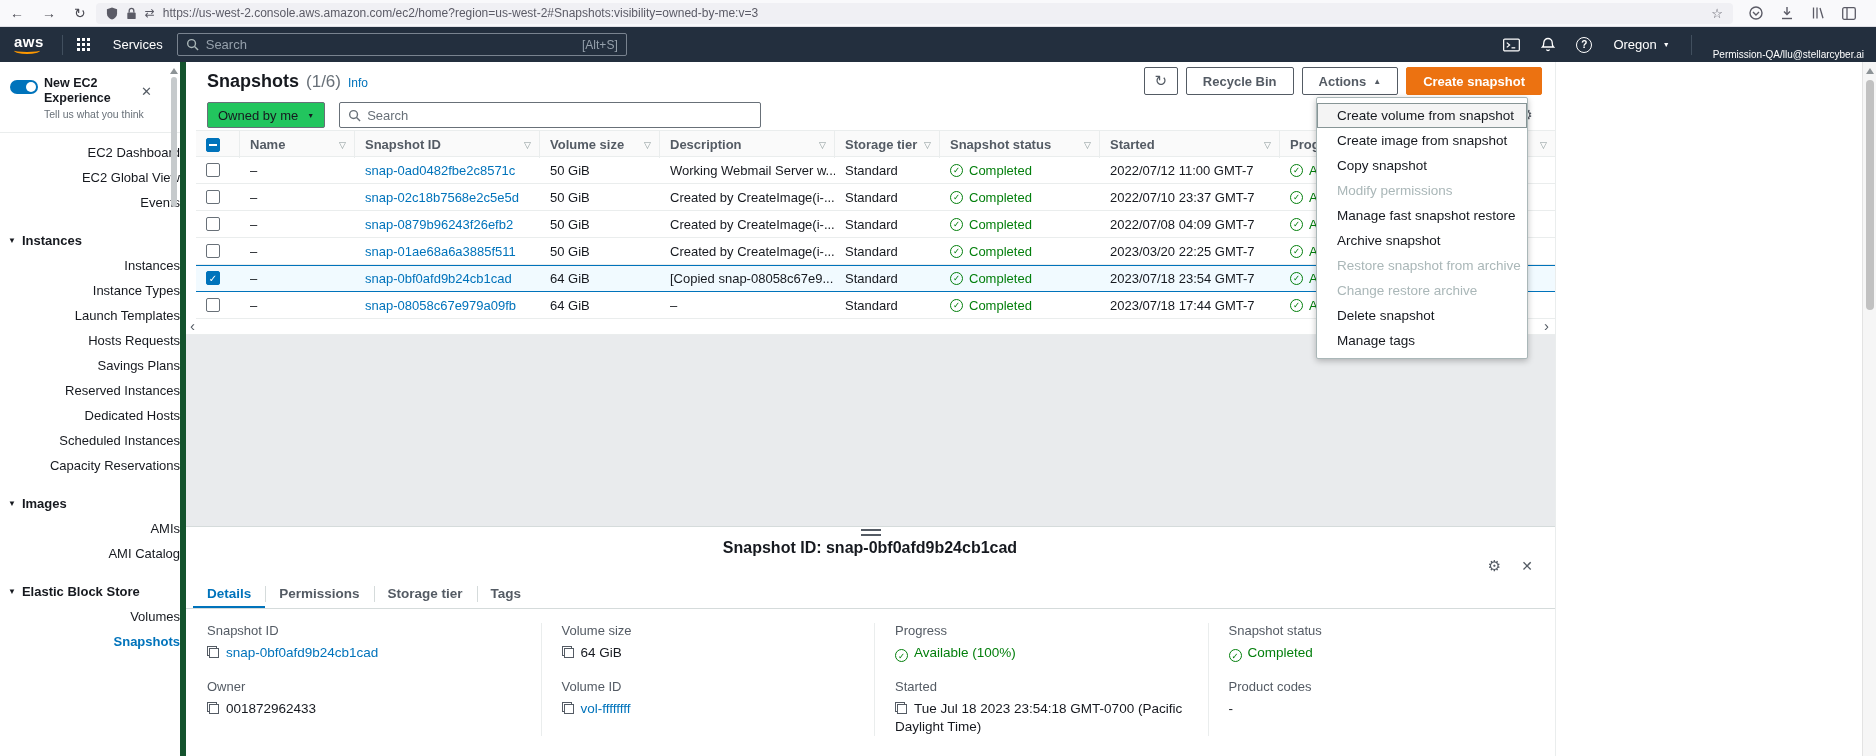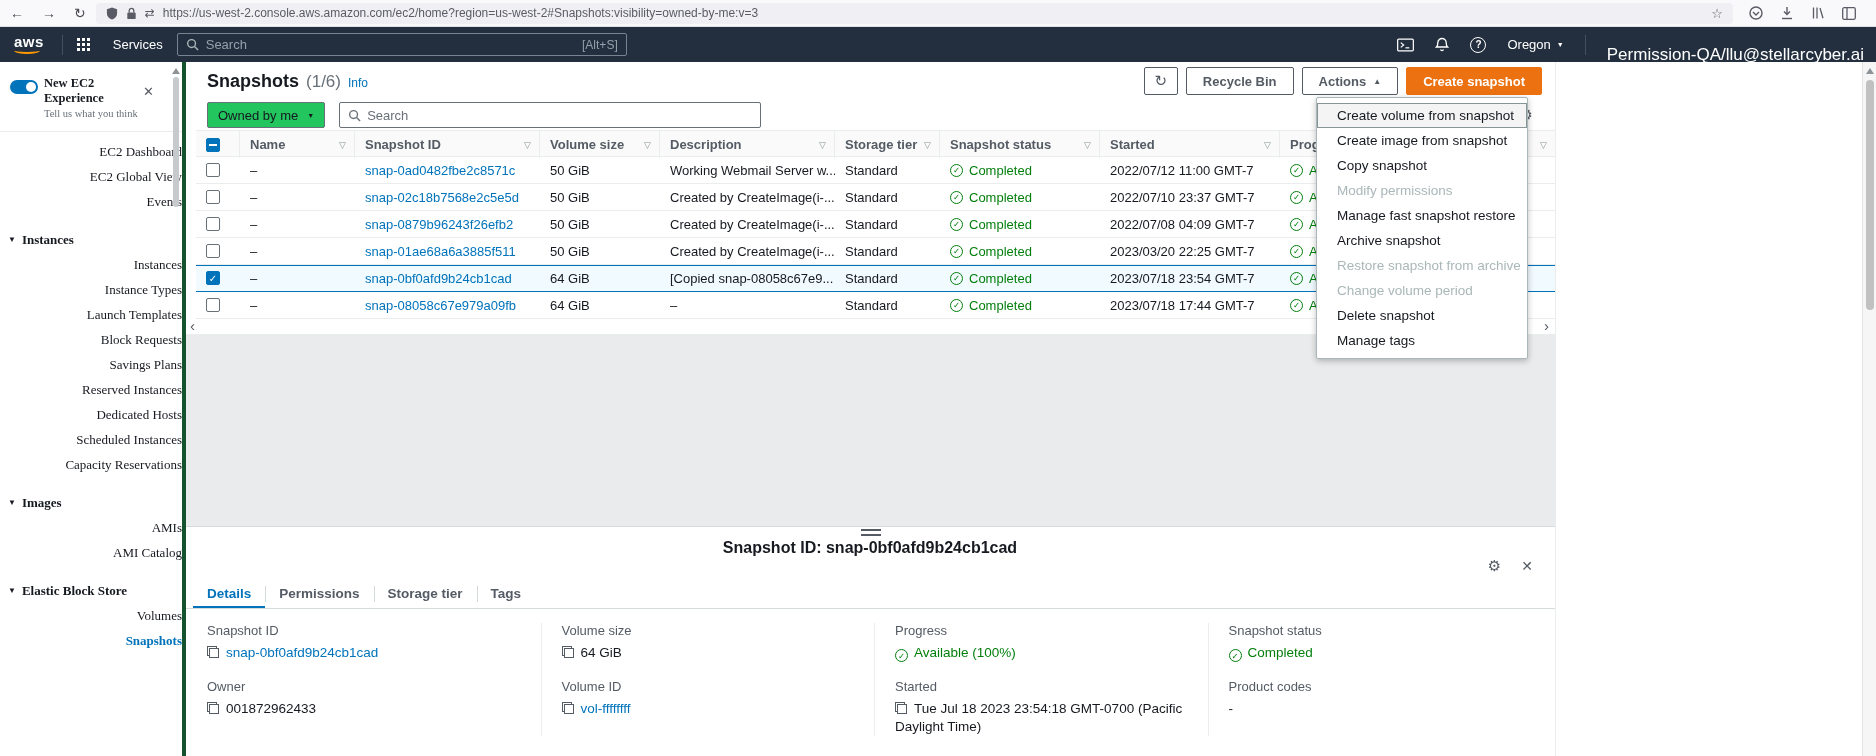--- a/index.html
+++ b/index.html
@@ -25,27 +25,27 @@
   .nav-divider { width:1px; height:20px; background:#414f5e; }
   .services { display:flex; align-items:center; gap:23px; color:#fff; font-size:13px; }
   .nav-search { width:450px; height:23px; border:1px solid #79838f; border-radius:2px; display:flex; align-items:center; gap:7px; padding:0 8px; background:#232f3e; }
   .nav-search input { flex:1; background:transparent; border:none; outline:none; color:#d5dbdb; font-size:13px; font-family:inherit; }
   .nav-search input::placeholder { color:#95a0ab; }
   .nav-shortcut { color:#95a0ab; font-size:12px; }
   .nav-right { margin-left:auto; display:flex; align-items:center; gap:21px; color:#fff; }
   .help-circle { width:16px; height:16px; border:1.3px solid #fff; border-radius:50%; display:inline-flex; align-items:center; justify-content:center; font-size:10px; font-weight:700; }
   .region { display:flex; align-items:center; gap:6px; font-size:13px; }
   .caret-down-sm { font-size:7px; }
-  .account { font-size:17px; max-width:470px; white-space:nowrap; overflow:hidden;margin-top:20px; }
+  .account { font-size:10px; max-width:470px; white-space:nowrap; overflow:hidden;margin-top:20px; }
 
   
   .body-row { flex:1; display:flex; min-height:0; background:#fff; }
 
   
-  .sidebar { width:186px; flex:0 0 186px; background:#fff; border-right:4px solid #14532d; position:relative; overflow:hidden;font-family:Liberation Serif, serif; }
+  .sidebar { width:186px; flex:0 0 186px; background:#fff; border-right:6px solid #14532d; position:relative; overflow:hidden; }
   .exp { padding:14px 34px 12px 10px; position:relative; }
   .toggle { position:absolute; left:10px; top:18px; width:28px; height:14px; background:#0073bb; border-radius:8px; }
   .toggle::after { content:""; position:absolute; right:2px; top:2px; width:10px; height:10px; background:#fff; border-radius:50%; }
   .exp-text { margin-left:34px; }
   .exp-title { font-weight:700; font-size:12.5px; line-height:15px; }
   .exp-sub { font-size:10.5px; color:#687078; margin-top:2px; }
   .exp-close { position:absolute; right:28px; top:22px; color:#545b64; font-size:13px; }
   .side-nav { border-top:1px solid #eaeded; padding-top:7px; }
   .s-link { height:25px; line-height:25px; padding-left:18px; font-size:13px; color:#16191f; white-space:nowrap;text-align:right; }
   .s-link.active { color:#0073bb; font-weight:700; }
@@ -272,21 +272,21 @@
         <div class="s-link">EC2 Global View</div>
         <div class="s-link">Events</div>
 
         <div class="s-head">
           <span class="tri">▼</span>
           <span>Instances</span>
         </div>
         <div class="s-link">Instances</div>
         <div class="s-link">Instance Types</div>
         <div class="s-link">Launch Templates</div>
-        <div class="s-link">Block Requests</div>
+        <div class="s-link">Hosts Requests</div>
         <div class="s-link">Savings Plans</div>
         <div class="s-link">Reserved Instances</div>
         <div class="s-link">Dedicated Hosts</div>
         <div class="s-link">Scheduled Instances</div>
         <div class="s-link">Capacity Reservations</div>
 
         <div class="s-head">
           <span class="tri">▼</span>
           <span>Images</span>
         </div>
@@ -581,21 +581,21 @@
       </div>
 
       <div class="actions-menu">
         <div class="mi highlighted">Create volume from snapshot</div>
         <div class="mi">Create image from snapshot</div>
         <div class="mi">Copy snapshot</div>
         <div class="mi disabled">Modify permissions</div>
         <div class="mi">Manage fast snapshot restore</div>
         <div class="mi">Archive snapshot</div>
         <div class="mi disabled">Restore snapshot from archive</div>
-        <div class="mi disabled">Change volume period</div>
+        <div class="mi disabled">Change restore archive</div>
         <div class="mi">Delete snapshot</div>
         <div class="mi">Manage tags</div>
       </div>
     </main>
 
     <div class="page-scrollbar">
       <div class="sb-arrow-up"></div>
       <div class="ps-thumb"></div>
     </div>
 

